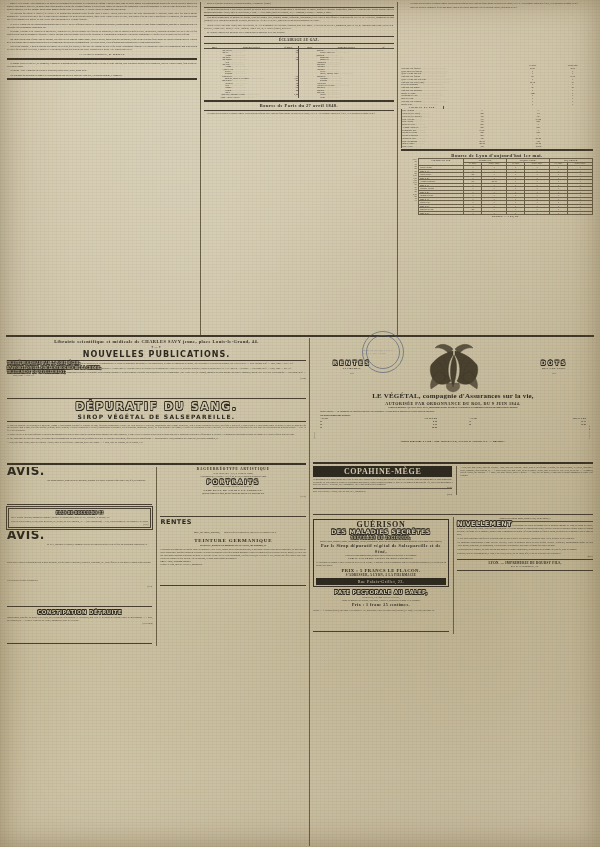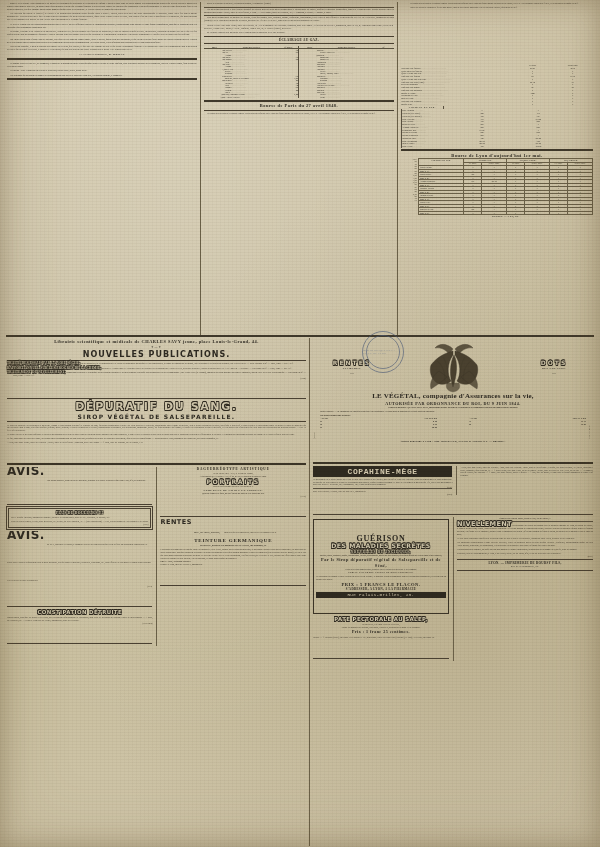--- a/index.html
+++ b/index.html
@@ -83,29 +83,29 @@
   .ttl-sm{font-size:4.4px;font-weight:bold;text-align:center;letter-spacing:.5px;line-height:5.6px;}
   .ttl-xs{font-size:3.3px;font-weight:bold;text-align:center;letter-spacing:.35px;line-height:4.4px;}
   .ital{font-style:italic;}
 
   .outline{
     color:#cfc6ab;
     text-shadow:
       -0.6px 0 #2f2a20, 0.6px 0 #2f2a20, 0 -0.6px #2f2a20, 0 0.6px #2f2a20,
       -0.6px -0.6px #2f2a20, 0.6px -0.6px #2f2a20, -0.6px 0.6px #2f2a20, 0.6px 0.6px #2f2a20;
   }
-  .invbox{background:#2f2a20;color:#d3c9ae;padding:1px 2px;font-family:Liberation Mono, monospace;}
+  .invbox{background:#2f2a20;color:#d3c9ae;padding:1px 2px;font-family:Liberation Serif, serif;}
 
   .dingbat{text-align:center;font-size:3px;letter-spacing:1px;line-height:3px;margin:1px 0;}
 
   .dropcapbox{overflow:hidden;}
   .dropcap{float:left;font-size:12px;font-weight:bold;line-height:8.6px;margin:0 2px 0 0;
     font-family:"DejaVu Sans",sans-serif;letter-spacing:.5px;}
 
-  .framebox{border:1.2px solid #3c3527;padding:15px 2px;margin:1.5px 0;}
+  .framebox{border:1.2px solid #3c3527;padding:1px 2px;margin:1.5px 0;}
   .framebox2{border:.8px solid #4a4132;outline:.5px solid #4a4132;outline-offset:1px;padding:2px;margin:3px 1px;}
 
   .twocol{display:flex;gap:4px;}
   .twocol>div{flex:1;}
   .midsep{border-left:.6px solid #6b6148;padding-left:3px;}
 
   
   .phoenix{width:72px;height:52px;display:block;margin:0 auto;}
   .stamp{
     position:absolute;left:362px;top:331px;width:40px;height:40px;border-radius:50%;

